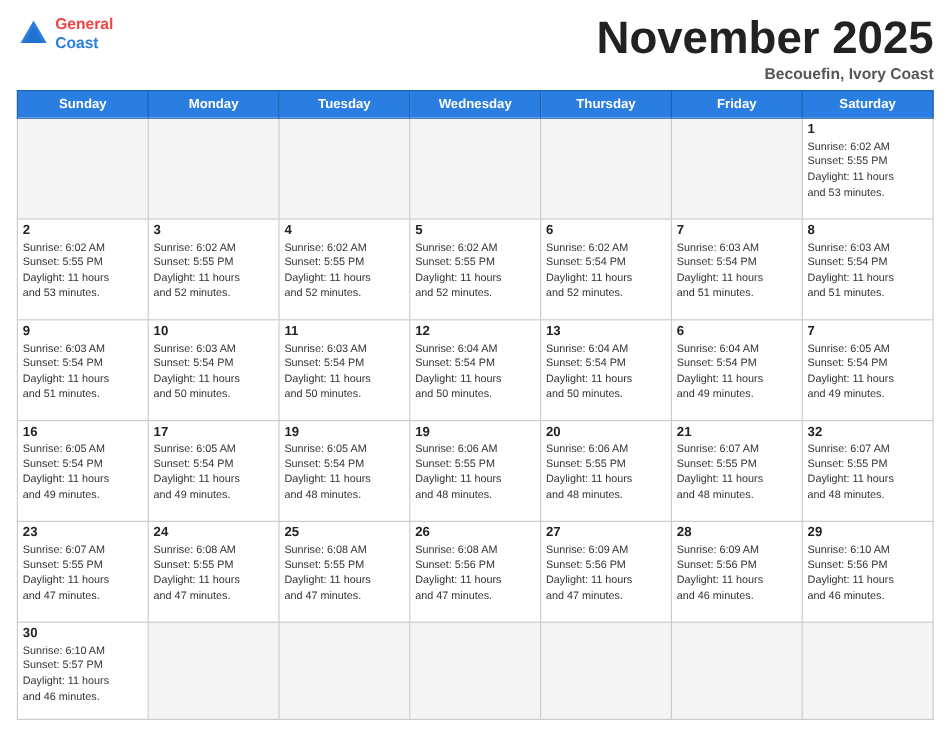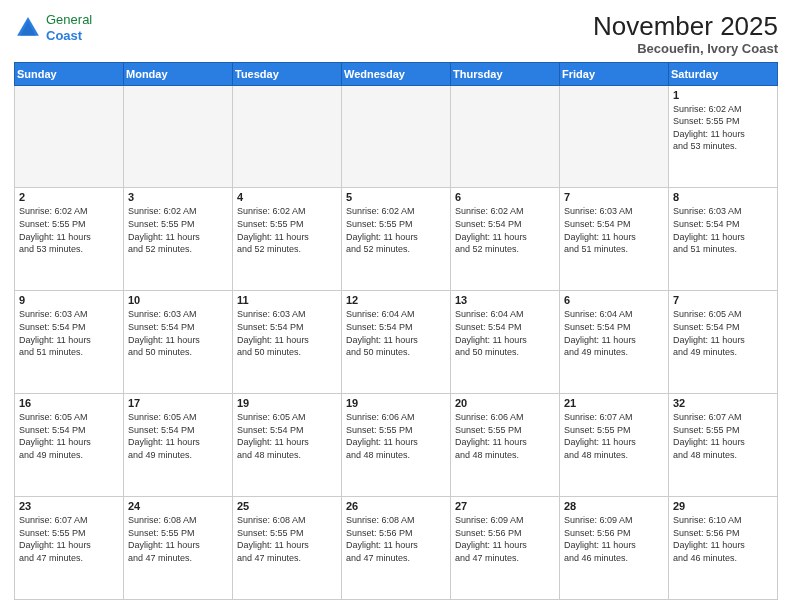--- a/index.html
+++ b/index.html
@@ -26,37 +26,37 @@
     .logo {
       display: flex;
       align-items: center;
       gap: 4px;
     }
     .logo-text {
       font-size: 13px;
       line-height: 1.2;
     }
     .logo-text .general {
-      color: #15803d;
-      font-weight: normal;
+      color: #ef4444;
+      font-weight: bold;
     }
     .logo-text .blue {
       color: #2a7de1;
       font-weight: bold;
     }
     .logo-icon {
       width: 28px;
       height: 28px;
     }
     .title-section {
       text-align: right;
     }
     .month-title {
-      font-size: 26px;
-      font-weight: normal;
+      font-size: 38px;
+      font-weight: bold;
       color: #222;
       line-height: 1.1;
     }
     .location {
       font-size: 13px;
       color: #555;
       font-weight: bold;
     }
     .calendar {
       flex: 1;
@@ -64,21 +64,21 @@
       border-collapse: collapse;
       width: 100%;
       table-layout: fixed;
     }
     .calendar th {
       background: #2a7de1;
       color: #fff;
       font-size: 11px;
       font-weight: bold;
       padding: 5px 2px;
-      text-align: left;
+      text-align: center;
       border: 1px solid #1a5fb4;
     }
     .calendar td {
       border: 1px solid #ccc;
       vertical-align: top;
       padding: 3px 4px;
       font-size: 9.5px;
       color: #333;
       width: calc(100% / 7);
       height: 74px;
@@ -348,15 +348,30 @@
 and 46 minutes.</div>
           </td>
           <td>
             <span class="day-num">29</span>
             <div class="day-info" style="white-space: pre-line;">Sunrise: 6:10 AM
 Sunset: 5:56 PM
 Daylight: 11 hours
 and 46 minutes.</div>
           </td>
         </tr>
+        <tr class="last-row">
+          <td>
+            <span class="day-num">30</span>
+            <div class="day-info" style="white-space: pre-line;">Sunrise: 6:10 AM
+Sunset: 5:57 PM
+Daylight: 11 hours
+and 46 minutes.</div>
+          </td>
+          <td class="empty"></td>
+          <td class="empty"></td>
+          <td class="empty"></td>
+          <td class="empty"></td>
+          <td class="empty"></td>
+          <td class="empty"></td>
+        </tr>
       </tbody>
   </table>
 </div>
 
 </body></html>

